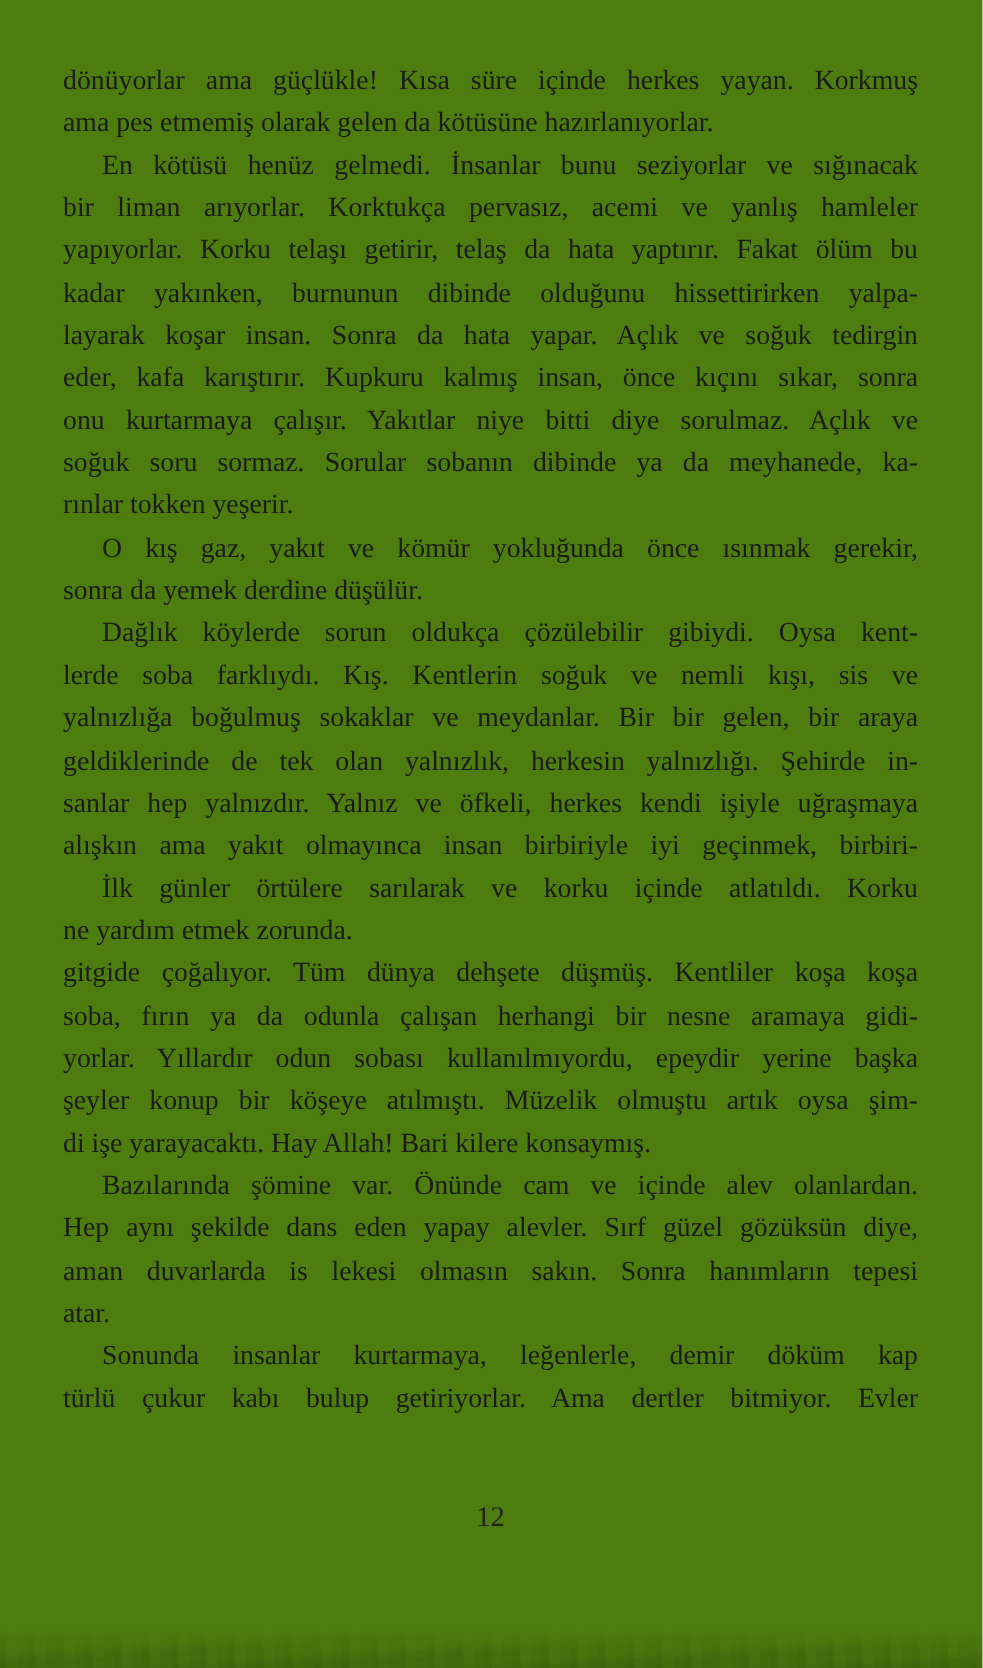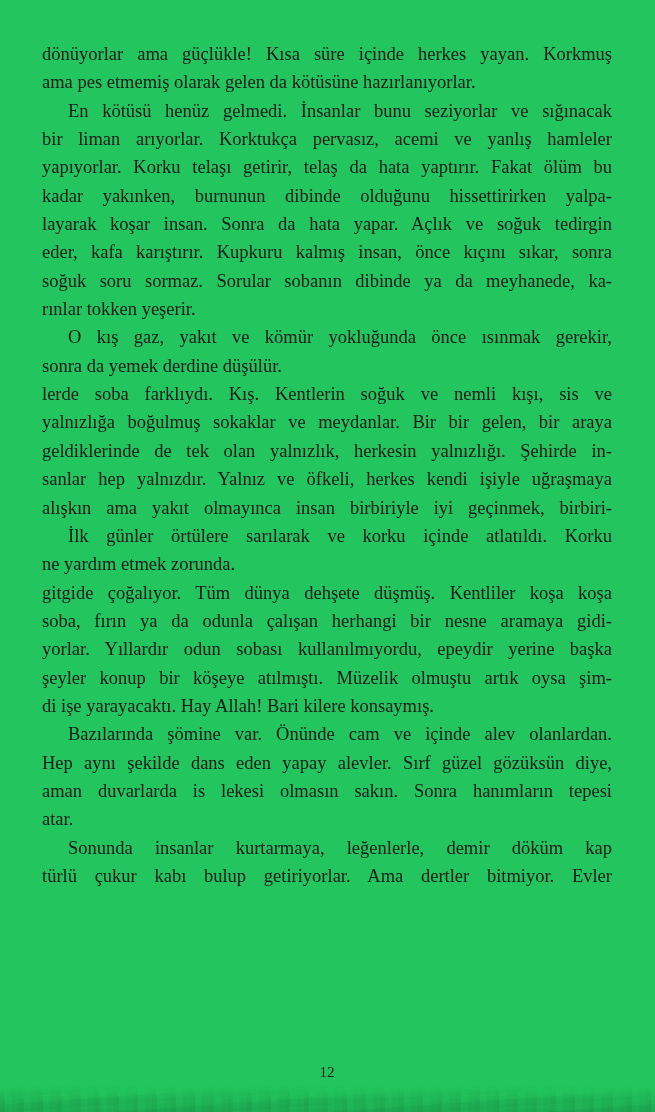--- a/index.html
+++ b/index.html
@@ -4,21 +4,21 @@
 <style>
   html, body {
     margin: 0;
     padding: 0;
     background: #ffffff;
   }
   .page {
     position: relative;
     width: 655px;
     height: 1112px;
-    background: #22c55e;
+    background: #4d7c0f;
     overflow: hidden;
     font-family: "Liberation Serif", "DejaVu Serif", serif;
     color: #1b1b1b;
   }
   .text-block {
     position: absolute;
     left: 42px;
     top: 40px;
     width: 570px;
   }
@@ -33,24 +33,24 @@
   }
   .line.para-end {
     text-align-last: left;
   }
   .line.indent {
     text-indent: 26px;
   }
   .page-number {
     position: absolute;
     left: 42px;
-    top: 1060px;
+    top: 1000px;
     width: 570px;
     text-align: center;
-    font-size: 15px;
+    font-size: 19px;
     line-height: 24px;
     color: #222222;
   }
   .scan-edge {
     position: absolute;
     left: 0;
     bottom: 0;
     width: 100%;
     height: 26px;
     background:
@@ -67,24 +67,26 @@
 <div class="page">
   <div class="text-block">
       <div class="line">dönüyorlar ama güçlükle! Kısa süre içinde herkes yayan. Korkmuş</div>
       <div class="line para-end">ama pes etmemiş olarak gelen da kötüsüne hazırlanıyorlar.</div>
       <div class="line indent">En kötüsü henüz gelmedi. İnsanlar bunu seziyorlar ve sığınacak</div>
       <div class="line">bir liman arıyorlar. Korktukça pervasız, acemi ve yanlış hamleler</div>
       <div class="line">yapıyorlar. Korku telaşı getirir, telaş da hata yaptırır. Fakat ölüm bu</div>
       <div class="line">kadar yakınken, burnunun dibinde olduğunu hissettirirken yalpa-</div>
       <div class="line">layarak koşar insan. Sonra da hata yapar. Açlık ve soğuk tedirgin</div>
       <div class="line">eder, kafa karıştırır. Kupkuru kalmış insan, önce kıçını sıkar, sonra</div>
+      <div class="line">onu kurtarmaya çalışır. Yakıtlar niye bitti diye sorulmaz. Açlık ve</div>
       <div class="line">soğuk soru sormaz. Sorular sobanın dibinde ya da meyhanede, ka-</div>
       <div class="line para-end">rınlar tokken yeşerir.</div>
       <div class="line indent">O kış gaz, yakıt ve kömür yokluğunda önce ısınmak gerekir,</div>
       <div class="line para-end">sonra da yemek derdine düşülür.</div>
+      <div class="line indent">Dağlık köylerde sorun oldukça çözülebilir gibiydi. Oysa kent-</div>
       <div class="line">lerde soba farklıydı. Kış. Kentlerin soğuk ve nemli kışı, sis ve</div>
       <div class="line">yalnızlığa boğulmuş sokaklar ve meydanlar. Bir bir gelen, bir araya</div>
       <div class="line">geldiklerinde de tek olan yalnızlık, herkesin yalnızlığı. Şehirde in-</div>
       <div class="line">sanlar hep yalnızdır. Yalnız ve öfkeli, herkes kendi işiyle uğraşmaya</div>
       <div class="line">alışkın ama yakıt olmayınca insan birbiriyle iyi geçinmek, birbiri-</div>
       <div class="line indent">İlk günler örtülere sarılarak ve korku içinde atlatıldı. Korku</div>
       <div class="line para-end">ne yardım etmek zorunda.</div>
       <div class="line">gitgide çoğalıyor. Tüm dünya dehşete düşmüş. Kentliler koşa koşa</div>
       <div class="line">soba, fırın ya da odunla çalışan herhangi bir nesne aramaya gidi-</div>
       <div class="line">yorlar. Yıllardır odun sobası kullanılmıyordu, epeydir yerine başka</div>

